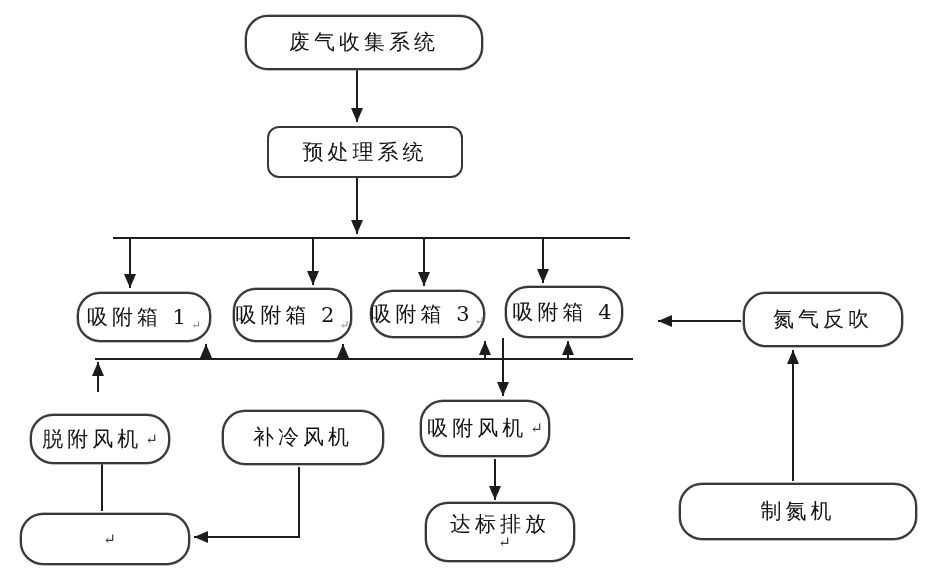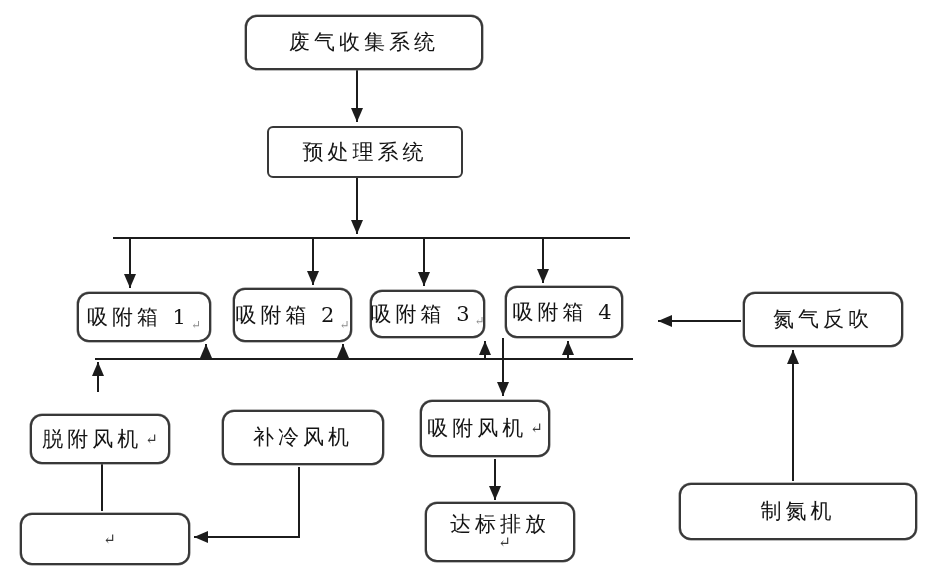--- a/index.html
+++ b/index.html
@@ -18,34 +18,34 @@
   svg.wires {
     position: absolute;
     left: 0;
     top: 0;
     z-index: 1;
   }
   .node {
     position: absolute;
     box-sizing: border-box;
     border: 2px solid #383838;
-    border-radius: 12px;
+    border-radius: 23px;
     background: #ffffff;
     display: flex;
     align-items: center;
     justify-content: center;
     z-index: 2;
     color: #141414;
     font-size: 21px;
     letter-spacing: 4px;
     white-space: nowrap;
     box-shadow: 0 0 0 0.5px #777;
   }
   .node.sharp {
-    border-radius: 6px;
+    border-radius: 12px;
     box-shadow: none;
   }
   .lbl {
     line-height: 1;
   }
   .ret {
     font-size: 15px;
     letter-spacing: 0;
     color: #3a3a3a;
     margin-left: 3px;

